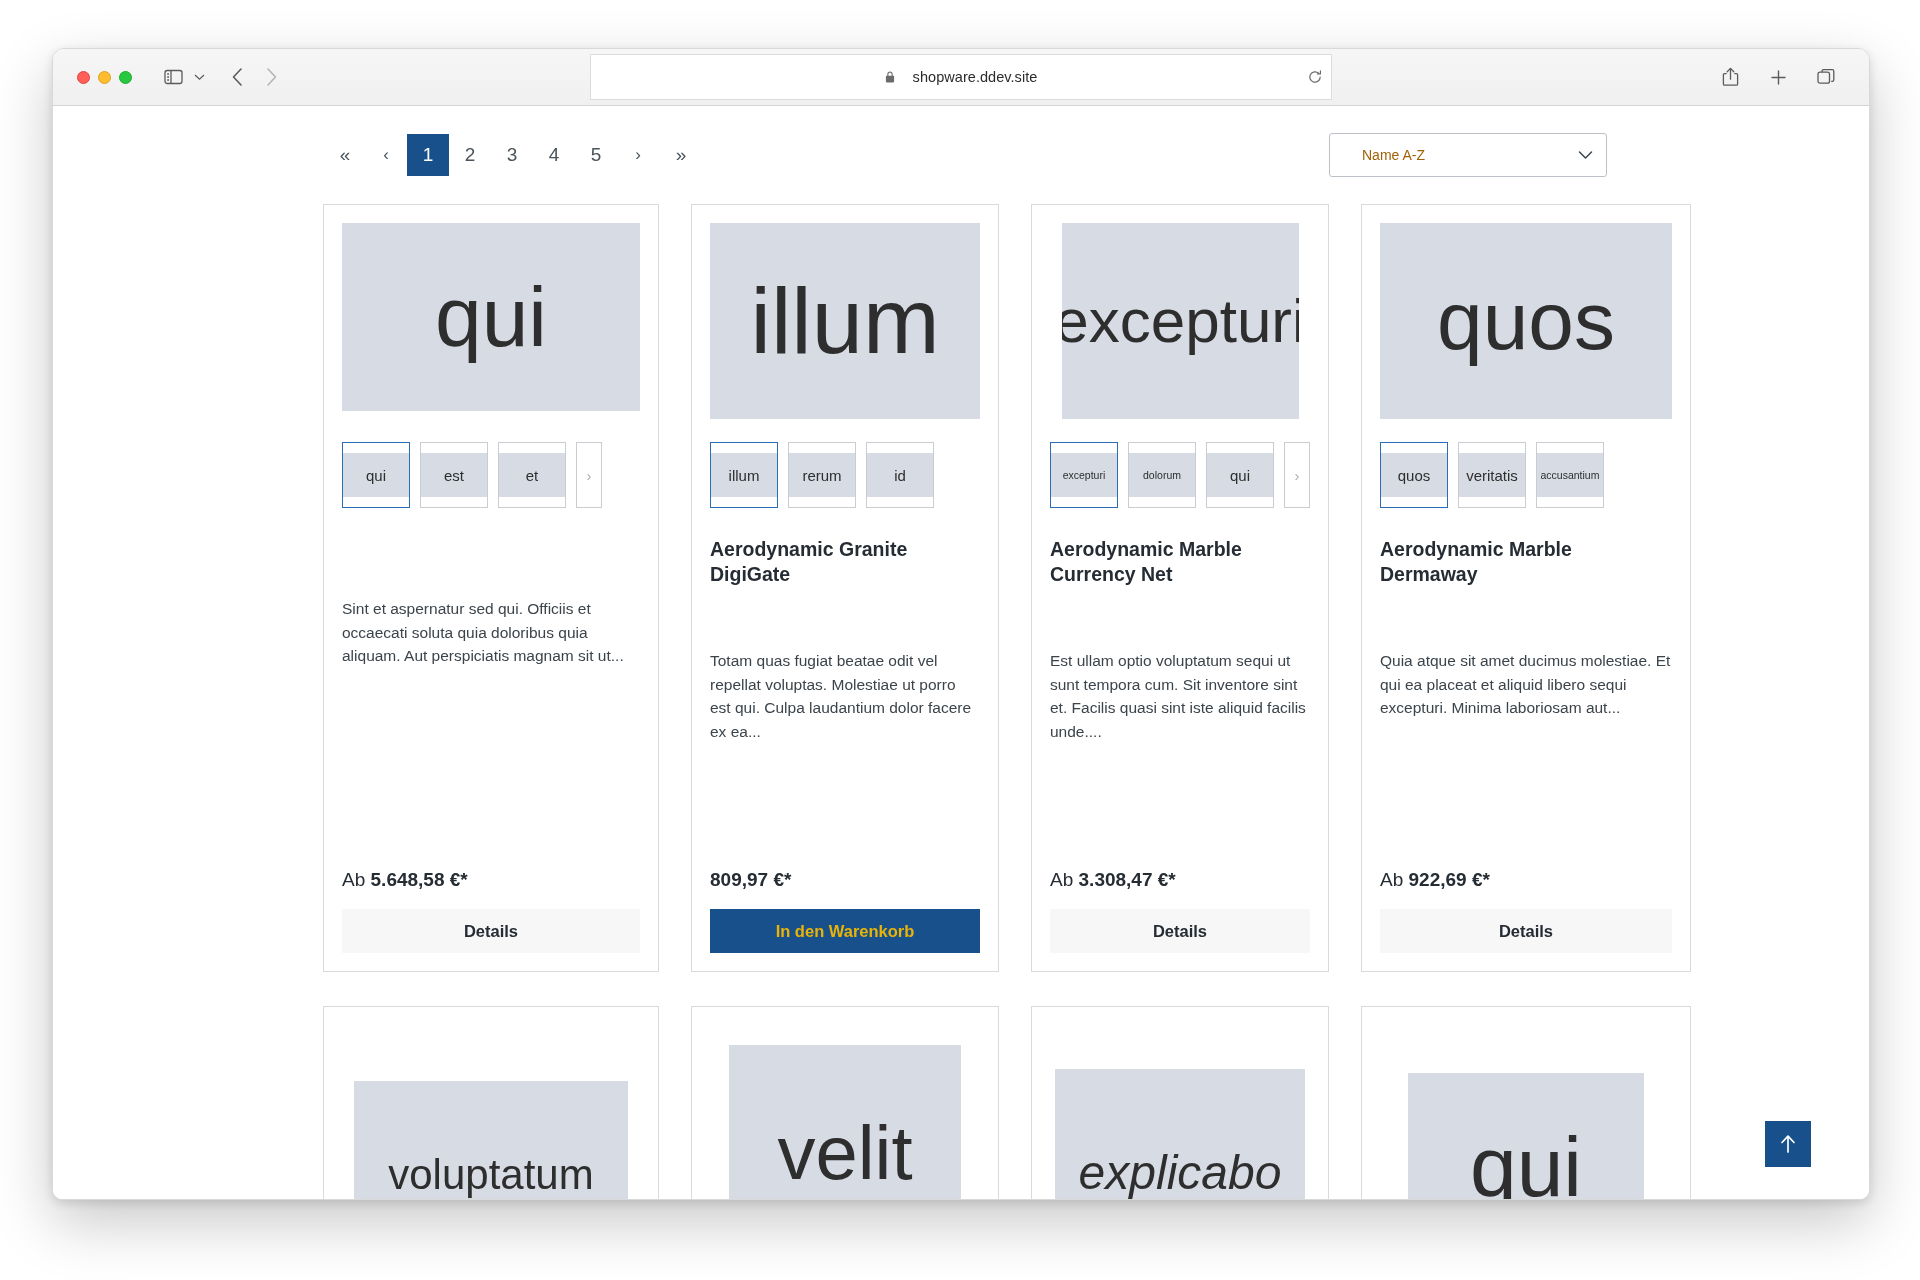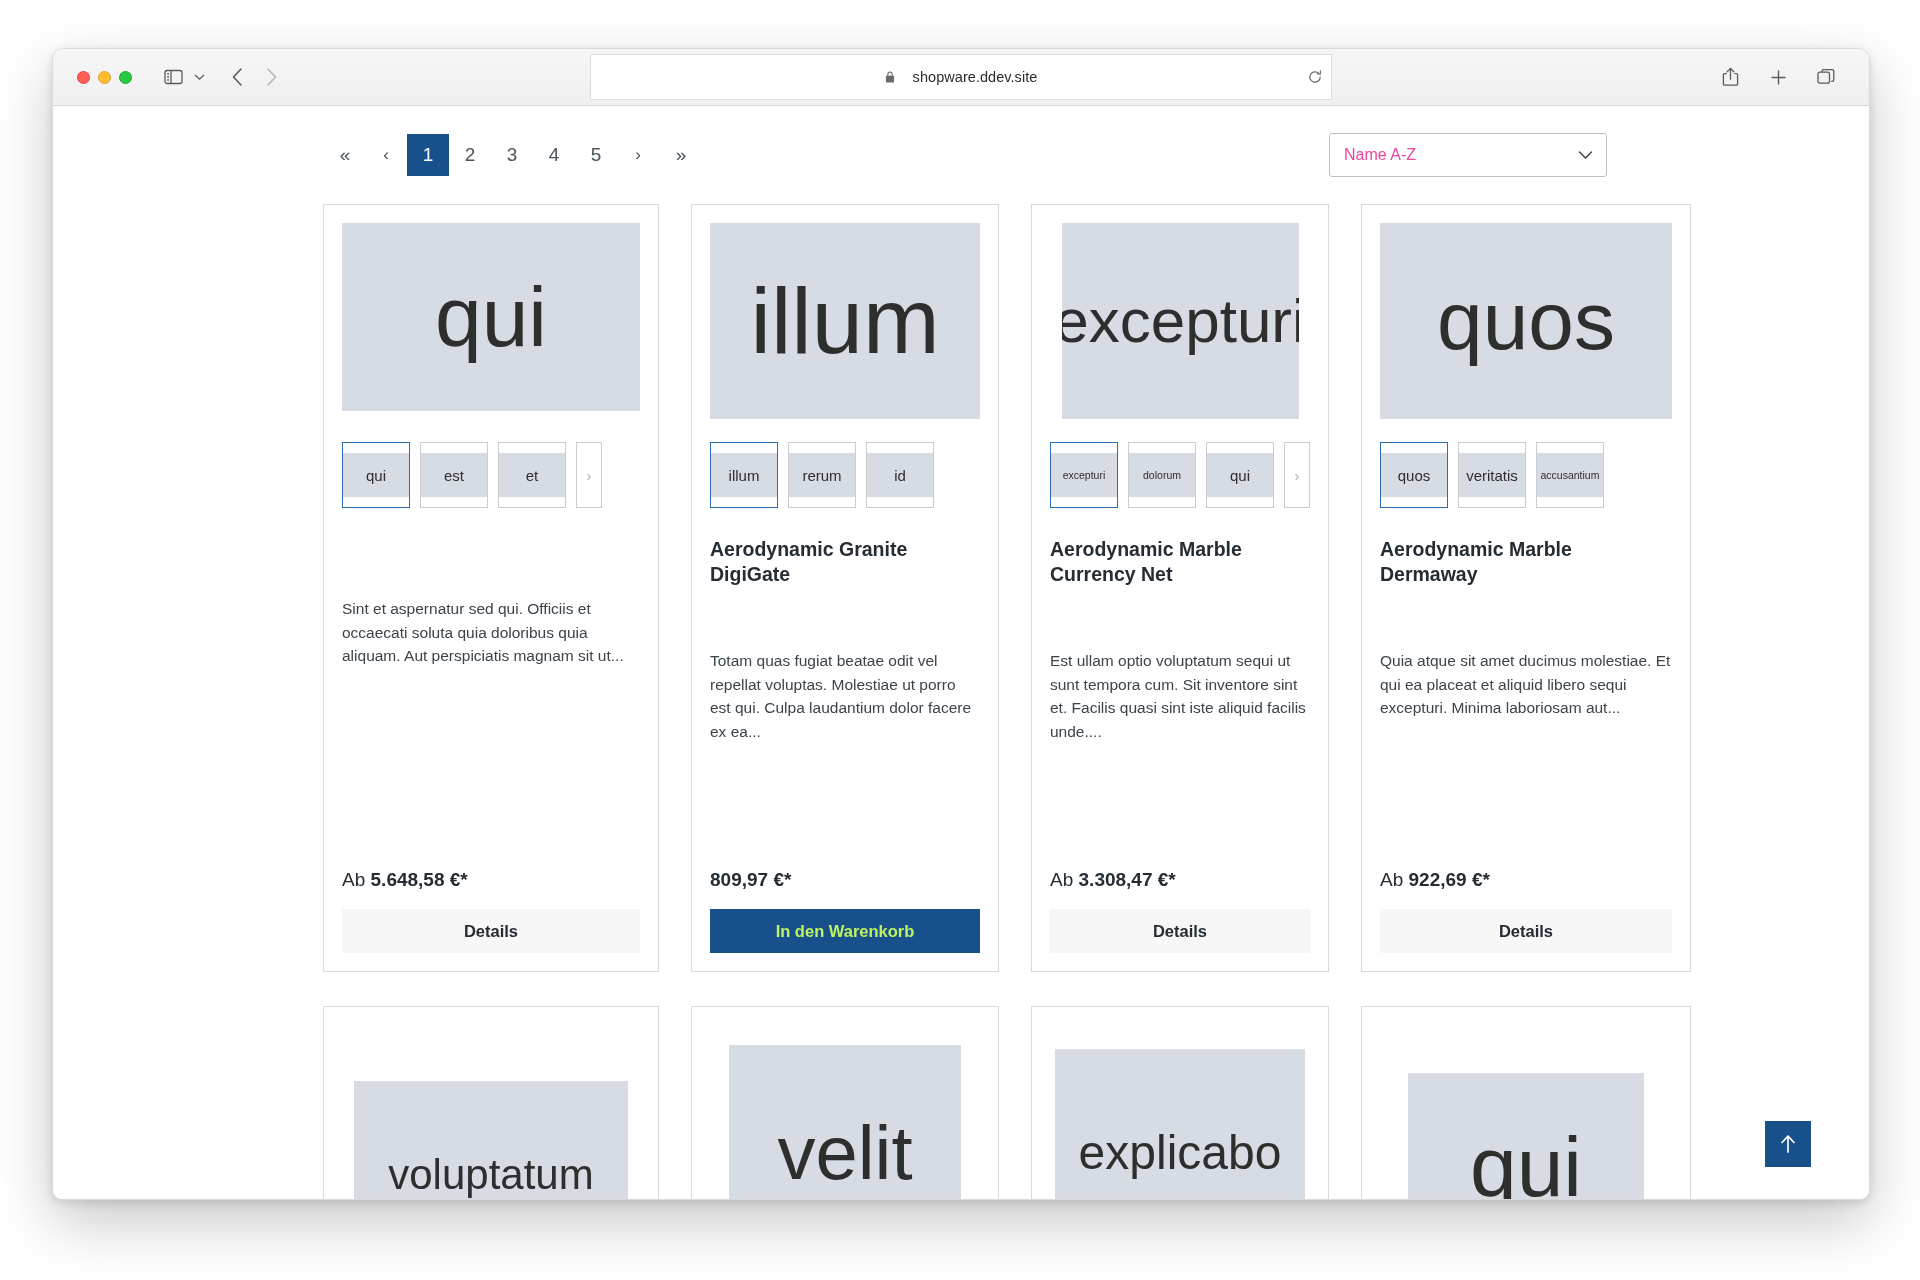--- a/index.html
+++ b/index.html
@@ -149,23 +149,23 @@
     position: relative;
     width: 278px;
     height: 44px;
   }
   #sort-select {
     width: 100%;
     height: 100%;
     border: 1px solid #bcc1c7;
     background: #ffffff;
     border-radius: 3px;
-    font-size: 16px;
-    color: #ec4899;
-    padding: 0 14px;
+    font-size: 14px;
+    color: #a16207;
+    padding: 0 32px;
     display: flex;
     align-items: center;
     font-family: "Liberation Sans", sans-serif;
   }
   #sort-chevron {
     position: absolute; right: 14px; top: 50%; transform: translateY(-50%);
     color: #3b4650; pointer-events: none;
   }
 
   
@@ -296,21 +296,21 @@
   }
   .card-action.details {
     background: #f7f7f8;
     color: #252c33;
     font-weight: bold;
     width: auto;
     margin: 0 0 18px 0;
   }
   .card-action.cart {
     background: #17508a;
-    color: #bef264;
+    color: #eab308;
     font-weight: bold;
     width: auto;
     margin: 0 0 18px 0;
   }
 
   
   #scroll-top-button {
     position: absolute;
     right: 58px;
     bottom: 34px;
@@ -554,21 +554,21 @@
               </div>
             </div>
             <div class="product-card row2">
               <div class="product-image" style="height: auto; margin-top: 20px; text-align: center;">
                 <div class="ph-box" style="width: 232px; height: 216px;">
                   <span class="ph-text" style="font-size: 76px;">velit</span>
                 </div>
               </div>
             </div>
             <div class="product-card row2">
-              <div class="product-image" style="height: auto; margin-top: 24px;">
+              <div class="product-image" style="height: auto; margin-top: 44px; font-style: italic;">
                 <div class="ph-box" style="width: 250px; height: 208px;">
                   <span class="ph-text" style="font-size: 48px;">explicabo</span>
                 </div>
               </div>
             </div>
             <div class="product-card row2">
               <div class="product-image" style="height: auto; margin-top: 48px;">
                 <div class="ph-box" style="width: 236px; height: 188px;">
                   <span class="ph-text" style="font-size: 84px;">qui</span>
                 </div>

